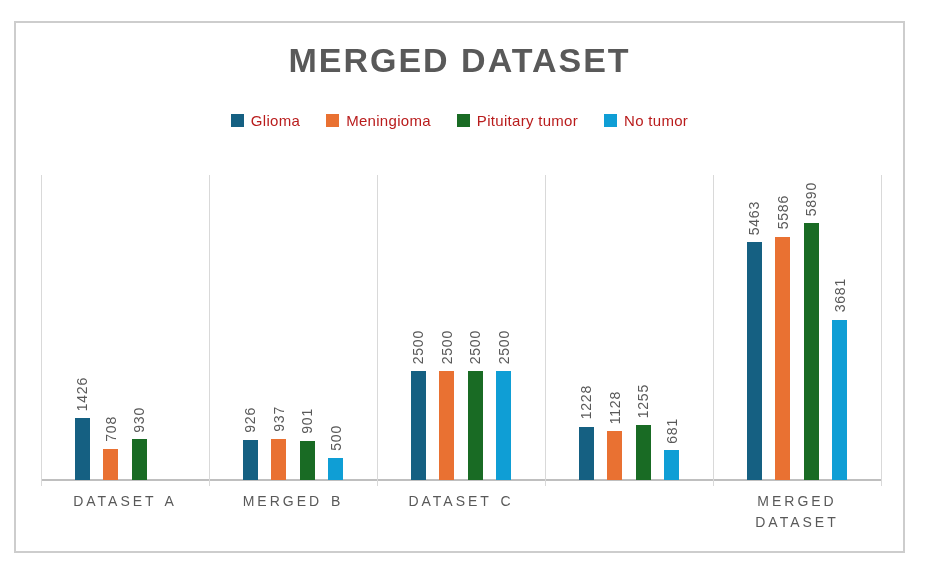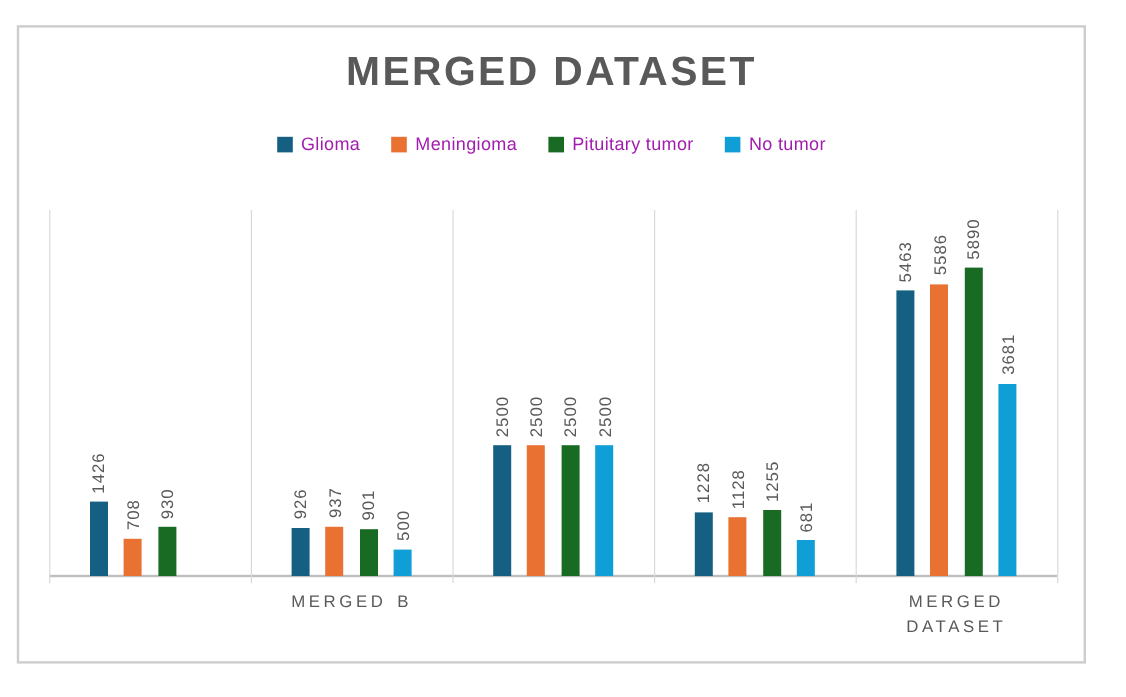--- a/index.html
+++ b/index.html
@@ -15,21 +15,21 @@
     position:absolute; left:14px; top:41px; width:891px;
     text-align:center; font-size:34px; font-weight:700;
     letter-spacing:2px; color:#595959; white-space:nowrap;
   }
   .legend{
     position:absolute; left:14px; top:112px; width:891px;
     display:flex; justify-content:center; align-items:center; gap:26px;
   }
   .legend-item{display:flex; align-items:center; gap:7px;}
   .legend-swatch{width:13px; height:13px; display:inline-block;}
-  .legend-label{font-size:15px; color:#a21caf; letter-spacing:0.3px; white-space:nowrap;}
+  .legend-label{font-size:15px; color:#b91c1c; letter-spacing:0.3px; white-space:nowrap;}
   .plot{
     position:absolute; left:41px; top:175px; width:840px; height:305px;
     overflow:visible;
   }
   .gridline{
     position:absolute; top:0; width:1px; height:311px; background:#d9d9d9;
   }
   .x-axis{
     position:absolute; left:0; bottom:-1px; width:100%; height:2px; background:#bfbfbf;
   }
@@ -111,15 +111,17 @@
       <div class="bar" style="left: 705.75px; width: 15px; height: 238.031px; background: rgb(21, 96, 130);"></div>
       <div class="value-label" style="left: 705.25px; bottom: 245.031px;">5463</div>
       <div class="bar" style="left: 734.25px; width: 15px; height: 243.39px; background: rgb(233, 113, 50);"></div>
       <div class="value-label" style="left: 733.75px; bottom: 250.39px;">5586</div>
       <div class="bar" style="left: 762.75px; width: 15px; height: 256.636px; background: rgb(25, 107, 36);"></div>
       <div class="value-label" style="left: 762.25px; bottom: 263.636px;">5890</div>
       <div class="bar" style="left: 791.25px; width: 15px; height: 160.386px; background: rgb(15, 158, 213);"></div>
       <div class="value-label" style="left: 790.75px; bottom: 167.386px;">3681</div>
     </div>
   <div id="category-axis"></div>
+<div class="category-label" style="left: 65px;">DATASET A</div>
     <div class="category-label" style="left: 233px;">MERGED B</div>
+    <div class="category-label" style="left: 401px;">DATASET C</div>
     <div class="category-label" style="left: 737px;">MERGED DATASET</div>
   </div>
 
 </body></html>

